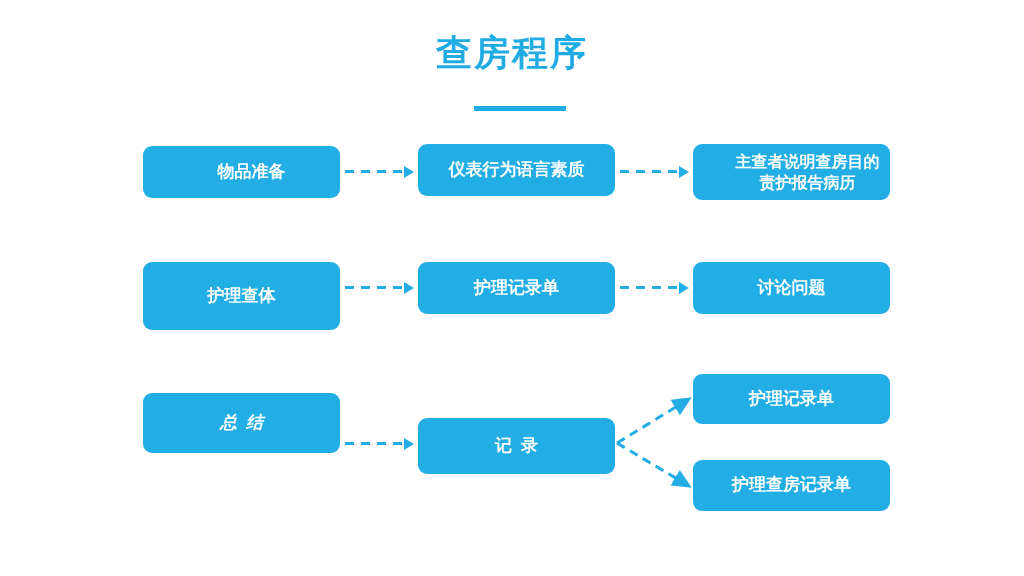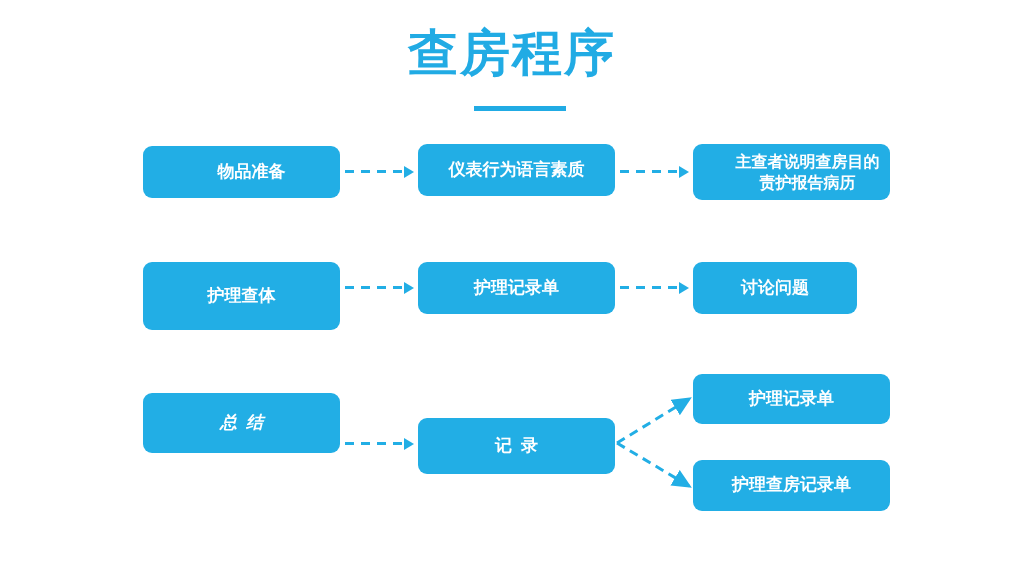--- a/index.html
+++ b/index.html
@@ -18,21 +18,21 @@
     overflow: hidden;
   }
 
   
   #title {
     position: absolute;
     left: 0;
     top: 22px;
     width: 1024px;
     text-align: center;
-    font-size: 50px;
+    font-size: 36px;
     font-weight: bold;
     color: #21abe4;
     letter-spacing: 2px;
     line-height: 62px;
     white-space: nowrap;
   }
   #title-rule {
     position: absolute;
     left: 474px;
     top: 106px;
@@ -125,21 +125,21 @@
   <div class="conn-h" style="left:345px; top:286px; width:58px;"></div>
   <div class="arrow-h" style="left:404px; top:282px;"></div>
 
   <div class="node fs17" style="left:418px; top:262px; width:197px; height:52px;">
     <span class="node-label">护理记录单</span>
   </div>
 
   <div class="conn-h" style="left:620px; top:286px; width:58px;"></div>
   <div class="arrow-h" style="left:679px; top:282px;"></div>
 
-  <div class="node fs17" style="left:693px; top:262px; width:164px; height:52px;">
+  <div class="node fs17" style="left:693px; top:262px; width:197px; height:52px;">
     <span class="node-label">讨论问题</span>
   </div>
 
   <div class="node fs17" style="left:143px; top:393px; width:197px; height:60px;font-style:italic;">
     <span class="node-label sp">总结</span>
   </div>
 
   <div class="conn-h" style="left:345px; top:442px; width:58px;"></div>
   <div class="arrow-h" style="left:404px; top:438px;"></div>
 

